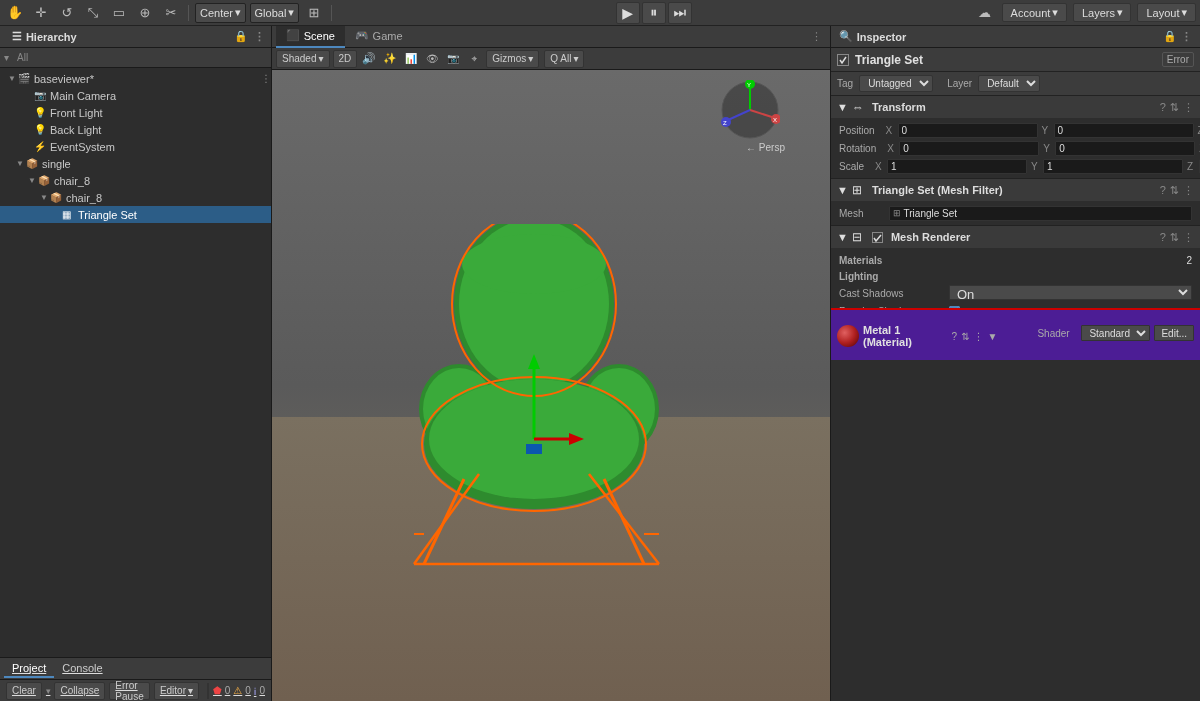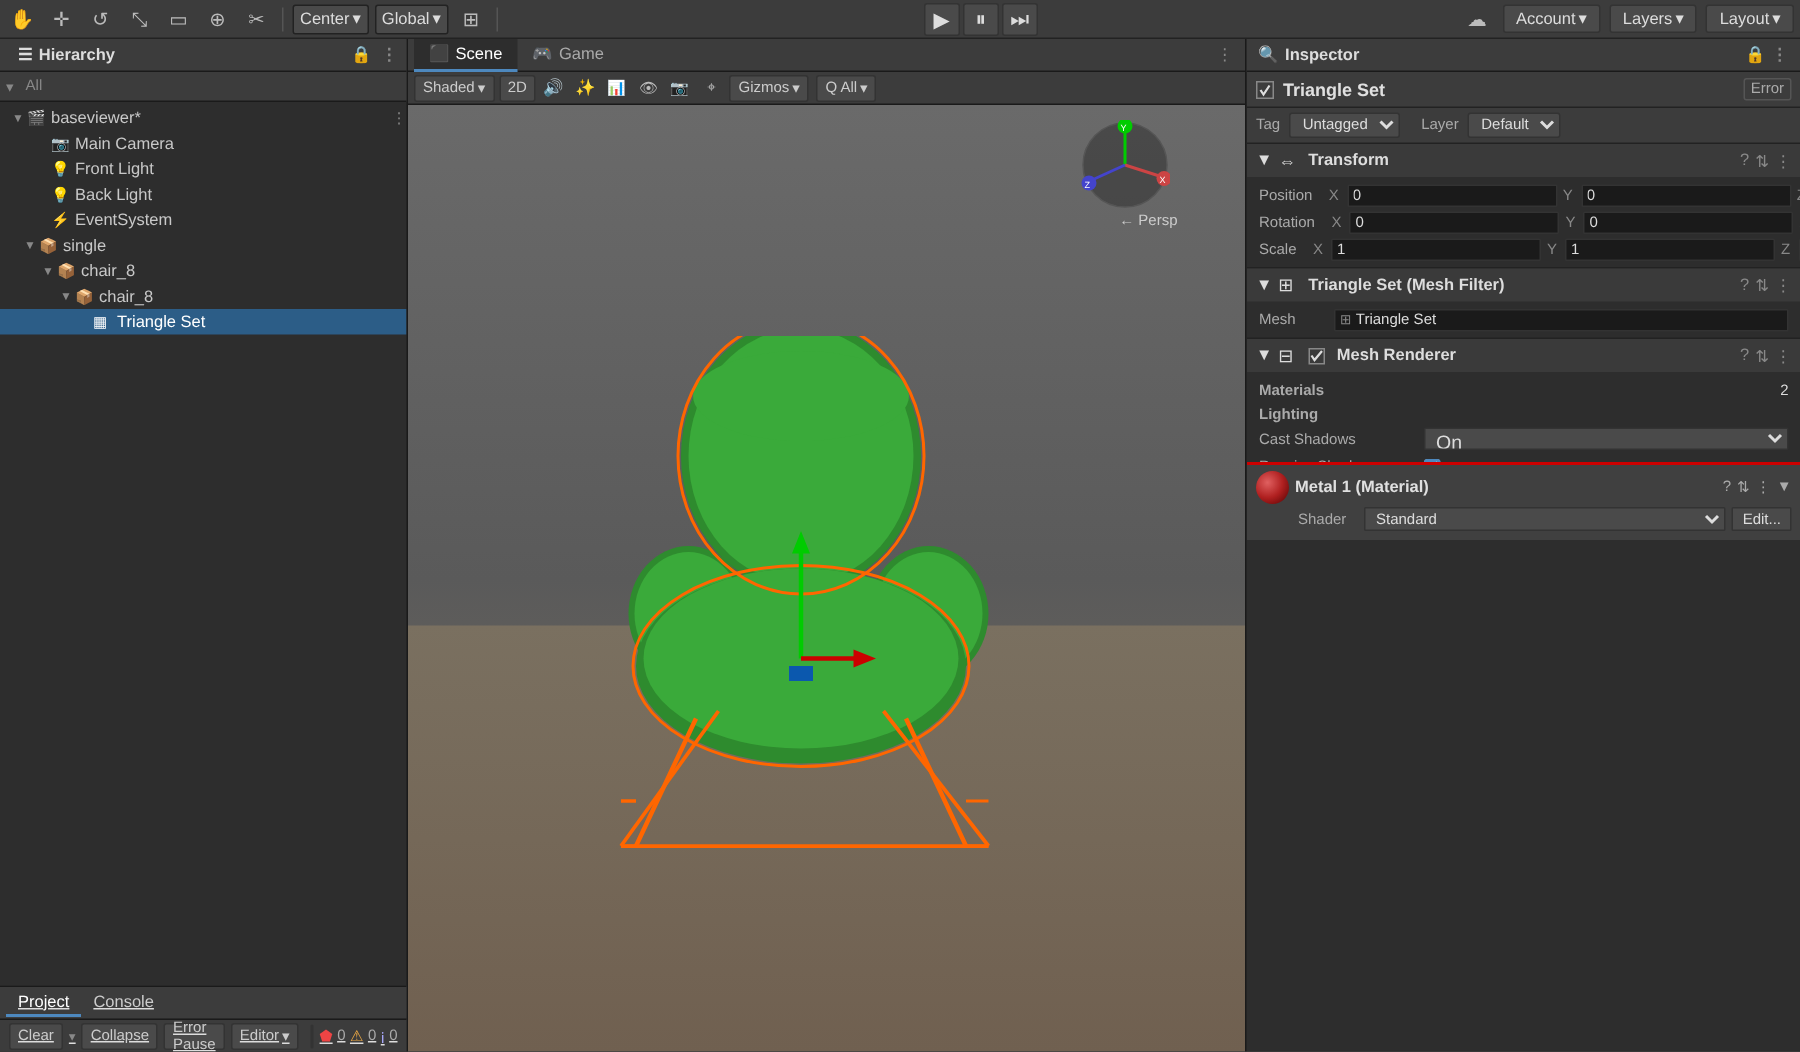--- a/index.html
+++ b/index.html
@@ -419,24 +419,24 @@
     }
     .mr-checkbox { width: 11px; height: 11px; border: 1px solid #888; cursor: pointer; accent-color: #4d88be; }
 
     
     .bottom-mat-row {
       position: absolute;
       bottom: 0;
       left: 0;
       right: 0;
       height: 52px;
-      background: #404040;
+      background: #4c1d95;
       border-top: 2px solid #c00;
       display: flex;
-      flex-direction: column;
+      flex-direction: row;
       z-index: 50;
       overflow: hidden;
     }
     .bottom-mat-header {
       display: flex;
       align-items: center;
       gap: 6px;
       padding: 4px 6px 2px 6px;
     }
     .bottom-mat-sphere {

